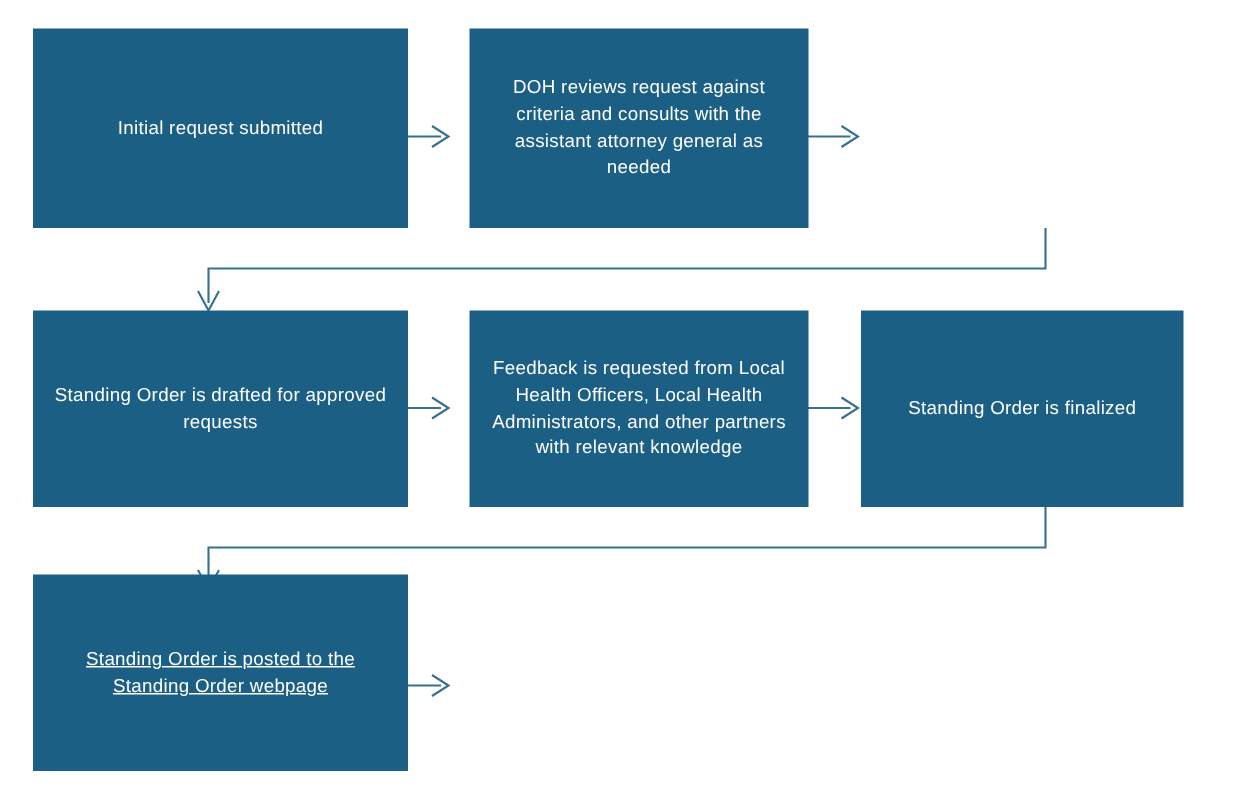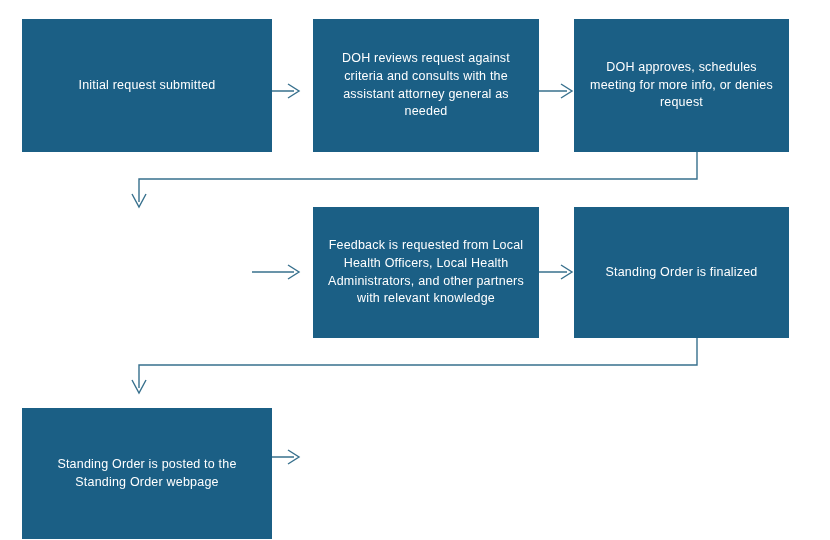--- a/index.html
+++ b/index.html
@@ -33,21 +33,21 @@
     letter-spacing: 0.2px;
   }
   .node .node-text {
     display: block;
     width: 100%;
     white-space: pre-line;
   }
   
   .r1 { top: 19px;  height: 133px; }
   .r2 { top: 207px; height: 131px; }
-  .r3 { top: 408px; height: 131px; }
+  .r3 { top: 383px; height: 131px; text-decoration: underline; }
   .c1 { left: 22px;  width: 250px; }
   .c2 { left: 301px; width: 226px; margin-left: 12px; }
   .c3 { left: 574px; width: 215px; }
 
   
   .conn {
     position: absolute;
     pointer-events: none;
   }
   .conn svg { display: block; overflow: visible; }
@@ -107,24 +107,24 @@
   </div>
 
   <div class="node r1 c1">
     <span class="node-text">Initial request submitted</span>
   </div>
 
   <div class="node r1 c2">
     <span class="node-text">DOH reviews request against criteria and consults with the assistant attorney general as needed</span>
   </div>
 
-  <div class="node r1 c3">
-    <span class="node-text">DOH approves, schedules meeting for more info, or denies request</span>
+
+  <div class="node r2 c1">
+    <span class="node-text">Standing Order is drafted for approved requests</span>
   </div>
-
 
   <div class="node r2 c3">
     <span class="node-text">Standing Order is finalized</span>
   </div>
 
   <div class="node r2 c2">
     <span class="node-text">Feedback is requested from Local Health Officers, Local Health Administrators, and other partners with relevant knowledge</span>
   </div>
 
   <div class="node r3 c1">

